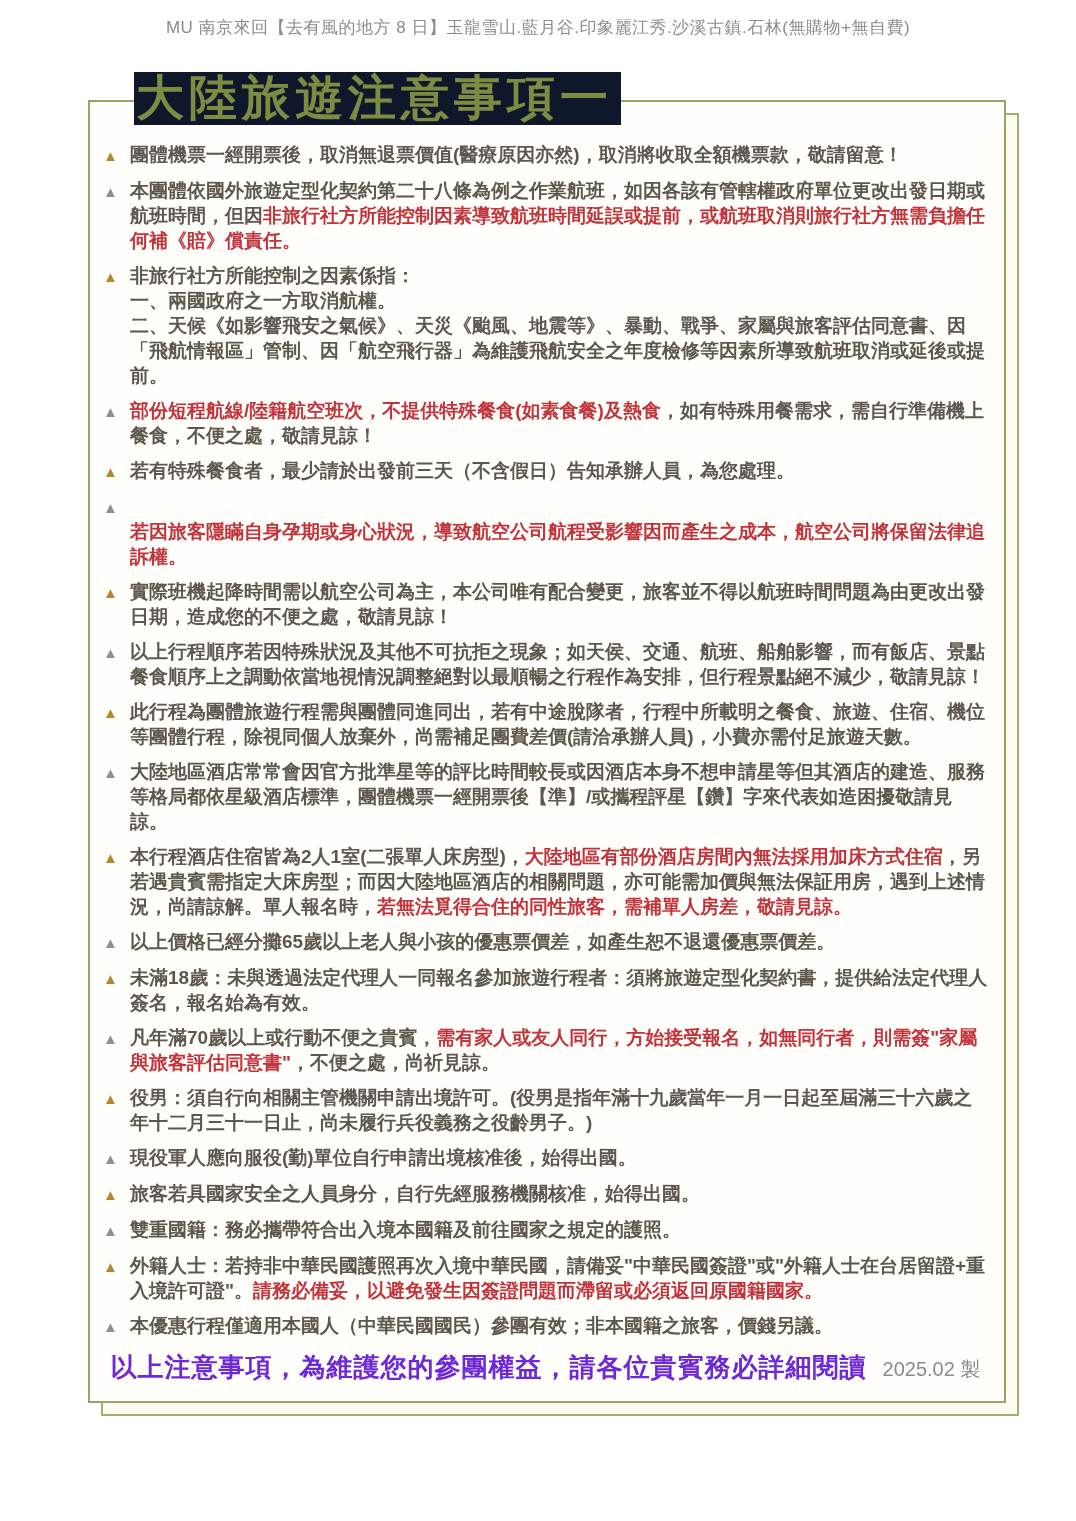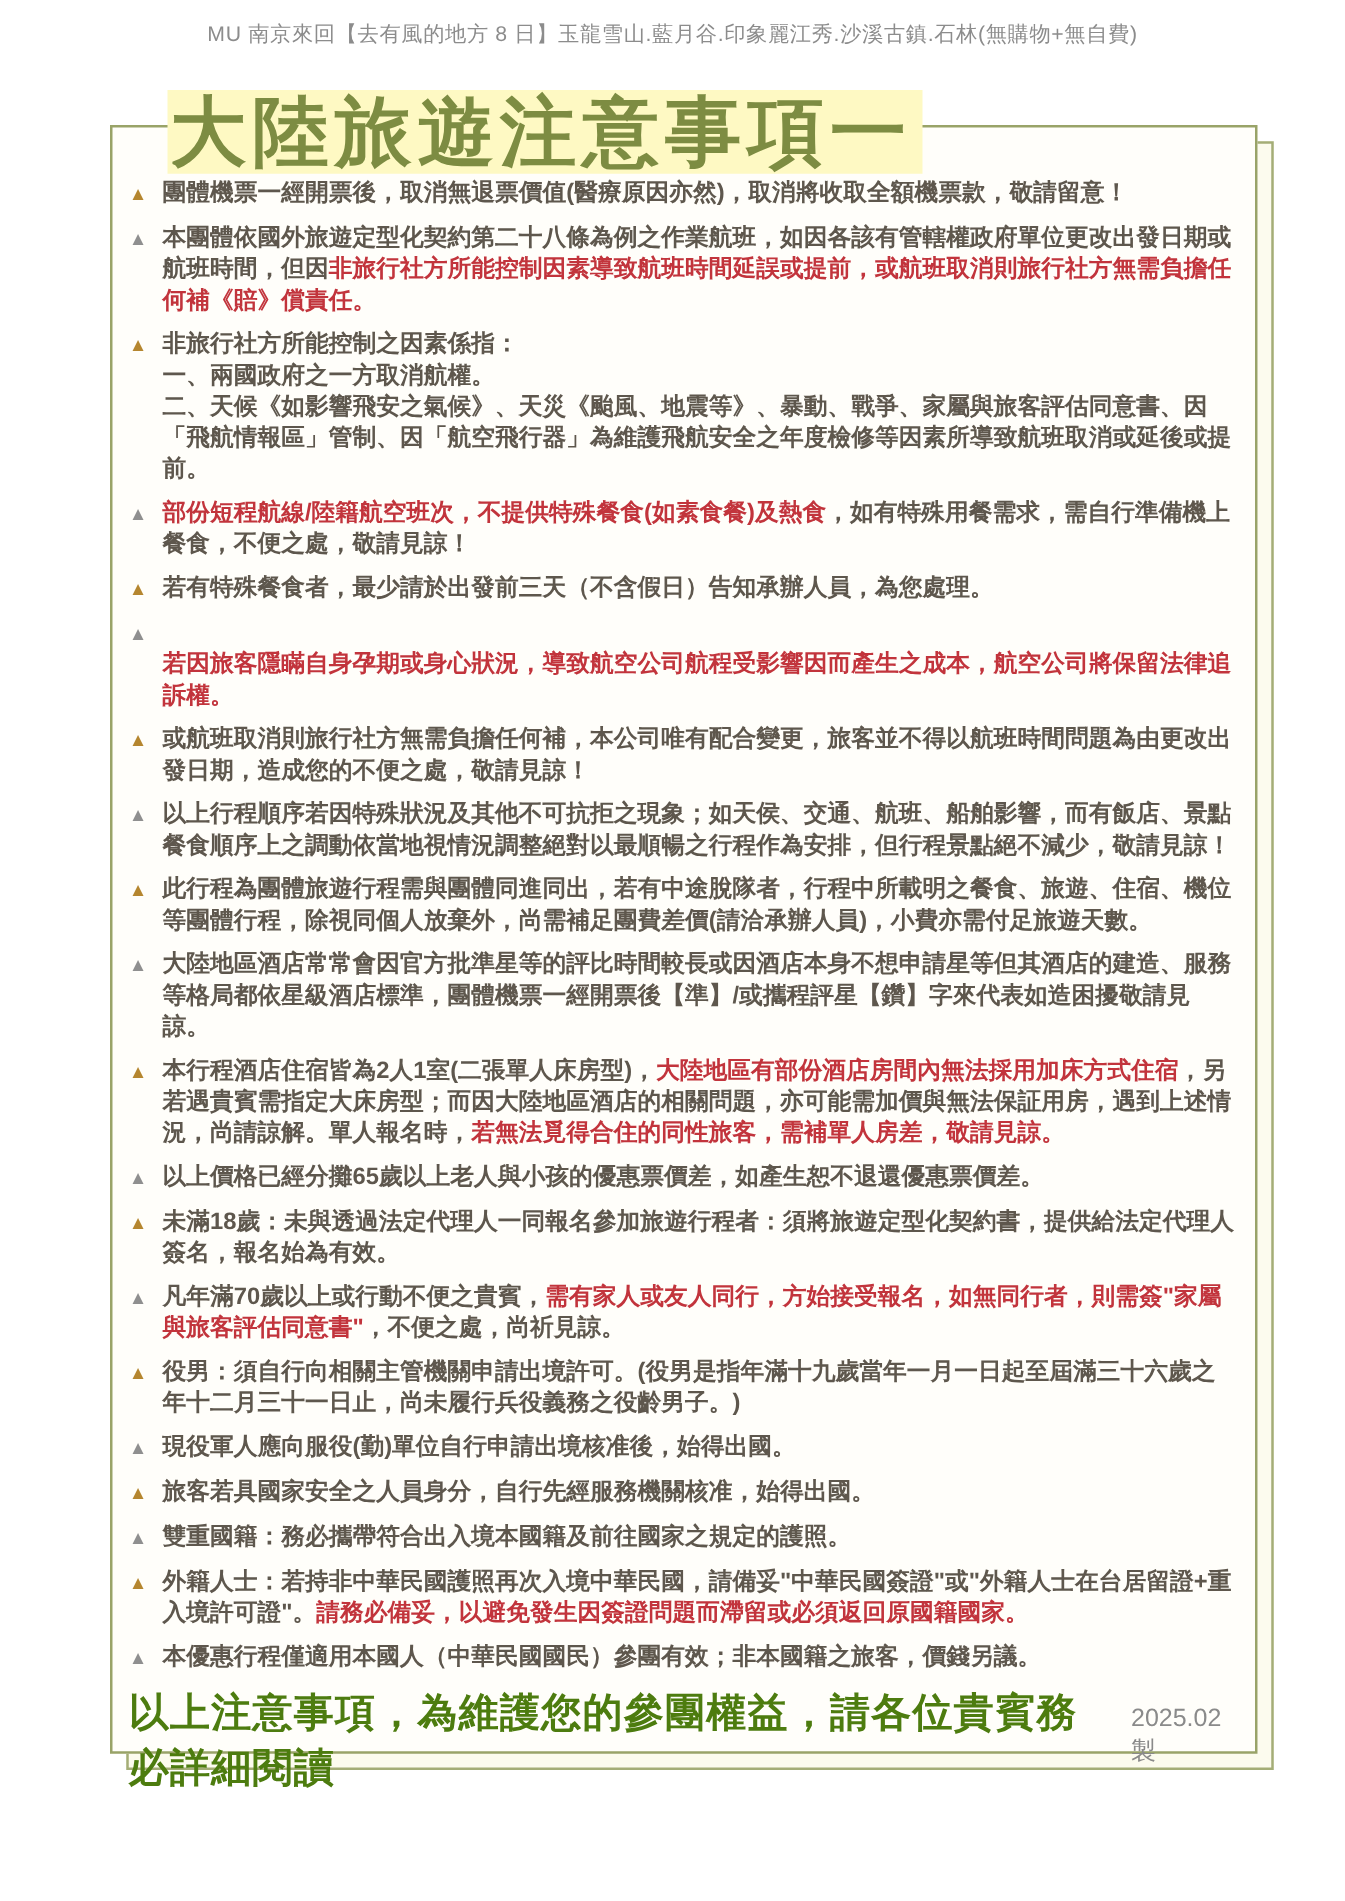--- a/index.html
+++ b/index.html
@@ -18,42 +18,42 @@
     border:2px solid #a4ad77; background:#fcfbee; z-index:1;
   }
   .main-frame {
     position:absolute; left:88px; top:100px; width:918px; height:1303px;
     border:2px solid #99a368; background:#fffefa; z-index:2;
     display:flex; flex-direction:column;
     padding:40px 16px 12px 13px;
   }
   .doc-title {
     position:absolute; left:134px; top:72px; z-index:3;
-    color:#7d8c42; font-size:61px; font-weight:bold; letter-spacing:5px;
-    line-height:1.1; background:#fef9c3; padding:0 8px 0 2px; white-space:nowrap;
+    color:#7d8c42; font-size:48px; font-weight:bold; letter-spacing:5px;
+    line-height:1.1; background:#0f172a; padding:0 8px 0 2px; white-space:nowrap;
   }
   .notice-list { flex:1 1 auto; }
   .notice-item { display:flex; align-items:flex-start; margin-bottom:10px; }
   .marker {
     flex:0 0 27px; width:27px; font-size:15px; line-height:25px;
     padding-top:1px; text-align:left;
   }
   .marker.gold { color:#b5862f; }
   .marker.gray { color:#8f8f8f; }
   .notice-text {
     flex:1 1 auto; font-size:19px; line-height:25px; color:#5e574d;
     font-weight:600; white-space:pre-wrap; word-break:break-all;
   }
   .seg-normal { color:#5e574d; }
   .seg-red { color:#c2343c; font-weight:bold; }
   .frame-footer {
     flex:0 0 auto; display:flex; justify-content:center; align-items:baseline;
     gap:16px; padding-bottom:4px;
   }
-  .footer-notice { color:#4d7c0f; font-size:32px; font-weight:bold; letter-spacing:1px;font-family:Liberation Mono, monospace; }
+  .footer-notice { color:#6d28d9; font-size:26px; font-weight:bold; letter-spacing:1px;font-family:Liberation Mono, monospace; }
   .footer-date { color:#8a8a8a; font-size:20px; font-weight:normal; }
 </style>
 </head>
 <body>
 
 <div class="top-header">MU 南京來回【去有風的地方 8 日】玉龍雪山.藍月谷.印象麗江秀.沙溪古鎮.石林(無購物+無自費)</div>
 
 <div class="shadow-frame"></div>
 
 <div class="main-frame">
@@ -80,21 +80,21 @@
         <span class="marker gold" style="color: rgb(181, 134, 47);">▲</span>
         <p class="notice-text"><span class="seg-normal">若有特殊餐食者，最少請於出發前三天（不含假日）告知承辦人員，為您處理。</span></p>
       </div>
       <div class="notice-item">
         <span class="marker gray" style="color: rgb(143, 143, 143);">▲</span>
         <p class="notice-text"><span class="seg-red">
 若因旅客隱瞞自身孕期或身心狀況，導致航空公司航程受影響因而產生之成本，航空公司將保留法律追訴權。</span></p>
       </div>
       <div class="notice-item">
         <span class="marker gold" style="color: rgb(181, 134, 47);">▲</span>
-        <p class="notice-text"><span class="seg-normal">或航班取消則旅行社方無需負擔任何補，本公司唯有配合變更，旅客並不得以航班時間問題為由更改出發日期，造成您的不便之處，敬請見諒！</span></p>
+        <p class="notice-text"><span class="seg-normal">實際班機起降時間需以航空公司為主，本公司唯有配合變更，旅客並不得以航班時間問題為由更改出發日期，造成您的不便之處，敬請見諒！</span></p>
       </div>
       <div class="notice-item">
         <span class="marker gray" style="color: rgb(143, 143, 143);">▲</span>
         <p class="notice-text"><span class="seg-normal">以上行程順序若因特殊狀況及其他不可抗拒之現象；如天侯、交通、航班、船舶影響，而有飯店、景點餐食順序上之調動依當地視情況調整絕對以最順暢之行程作為安排，但行程景點絕不減少，敬請見諒！</span></p>
       </div>
       <div class="notice-item">
         <span class="marker gold" style="color: rgb(181, 134, 47);">▲</span>
         <p class="notice-text"><span class="seg-normal">此行程為團體旅遊行程需與團體同進同出，若有中途脫隊者，行程中所載明之餐食、旅遊、住宿、機位等團體行程，除視同個人放棄外，尚需補足團費差價(請洽承辦人員)，小費亦需付足旅遊天數。</span></p>
       </div>
       <div class="notice-item">

